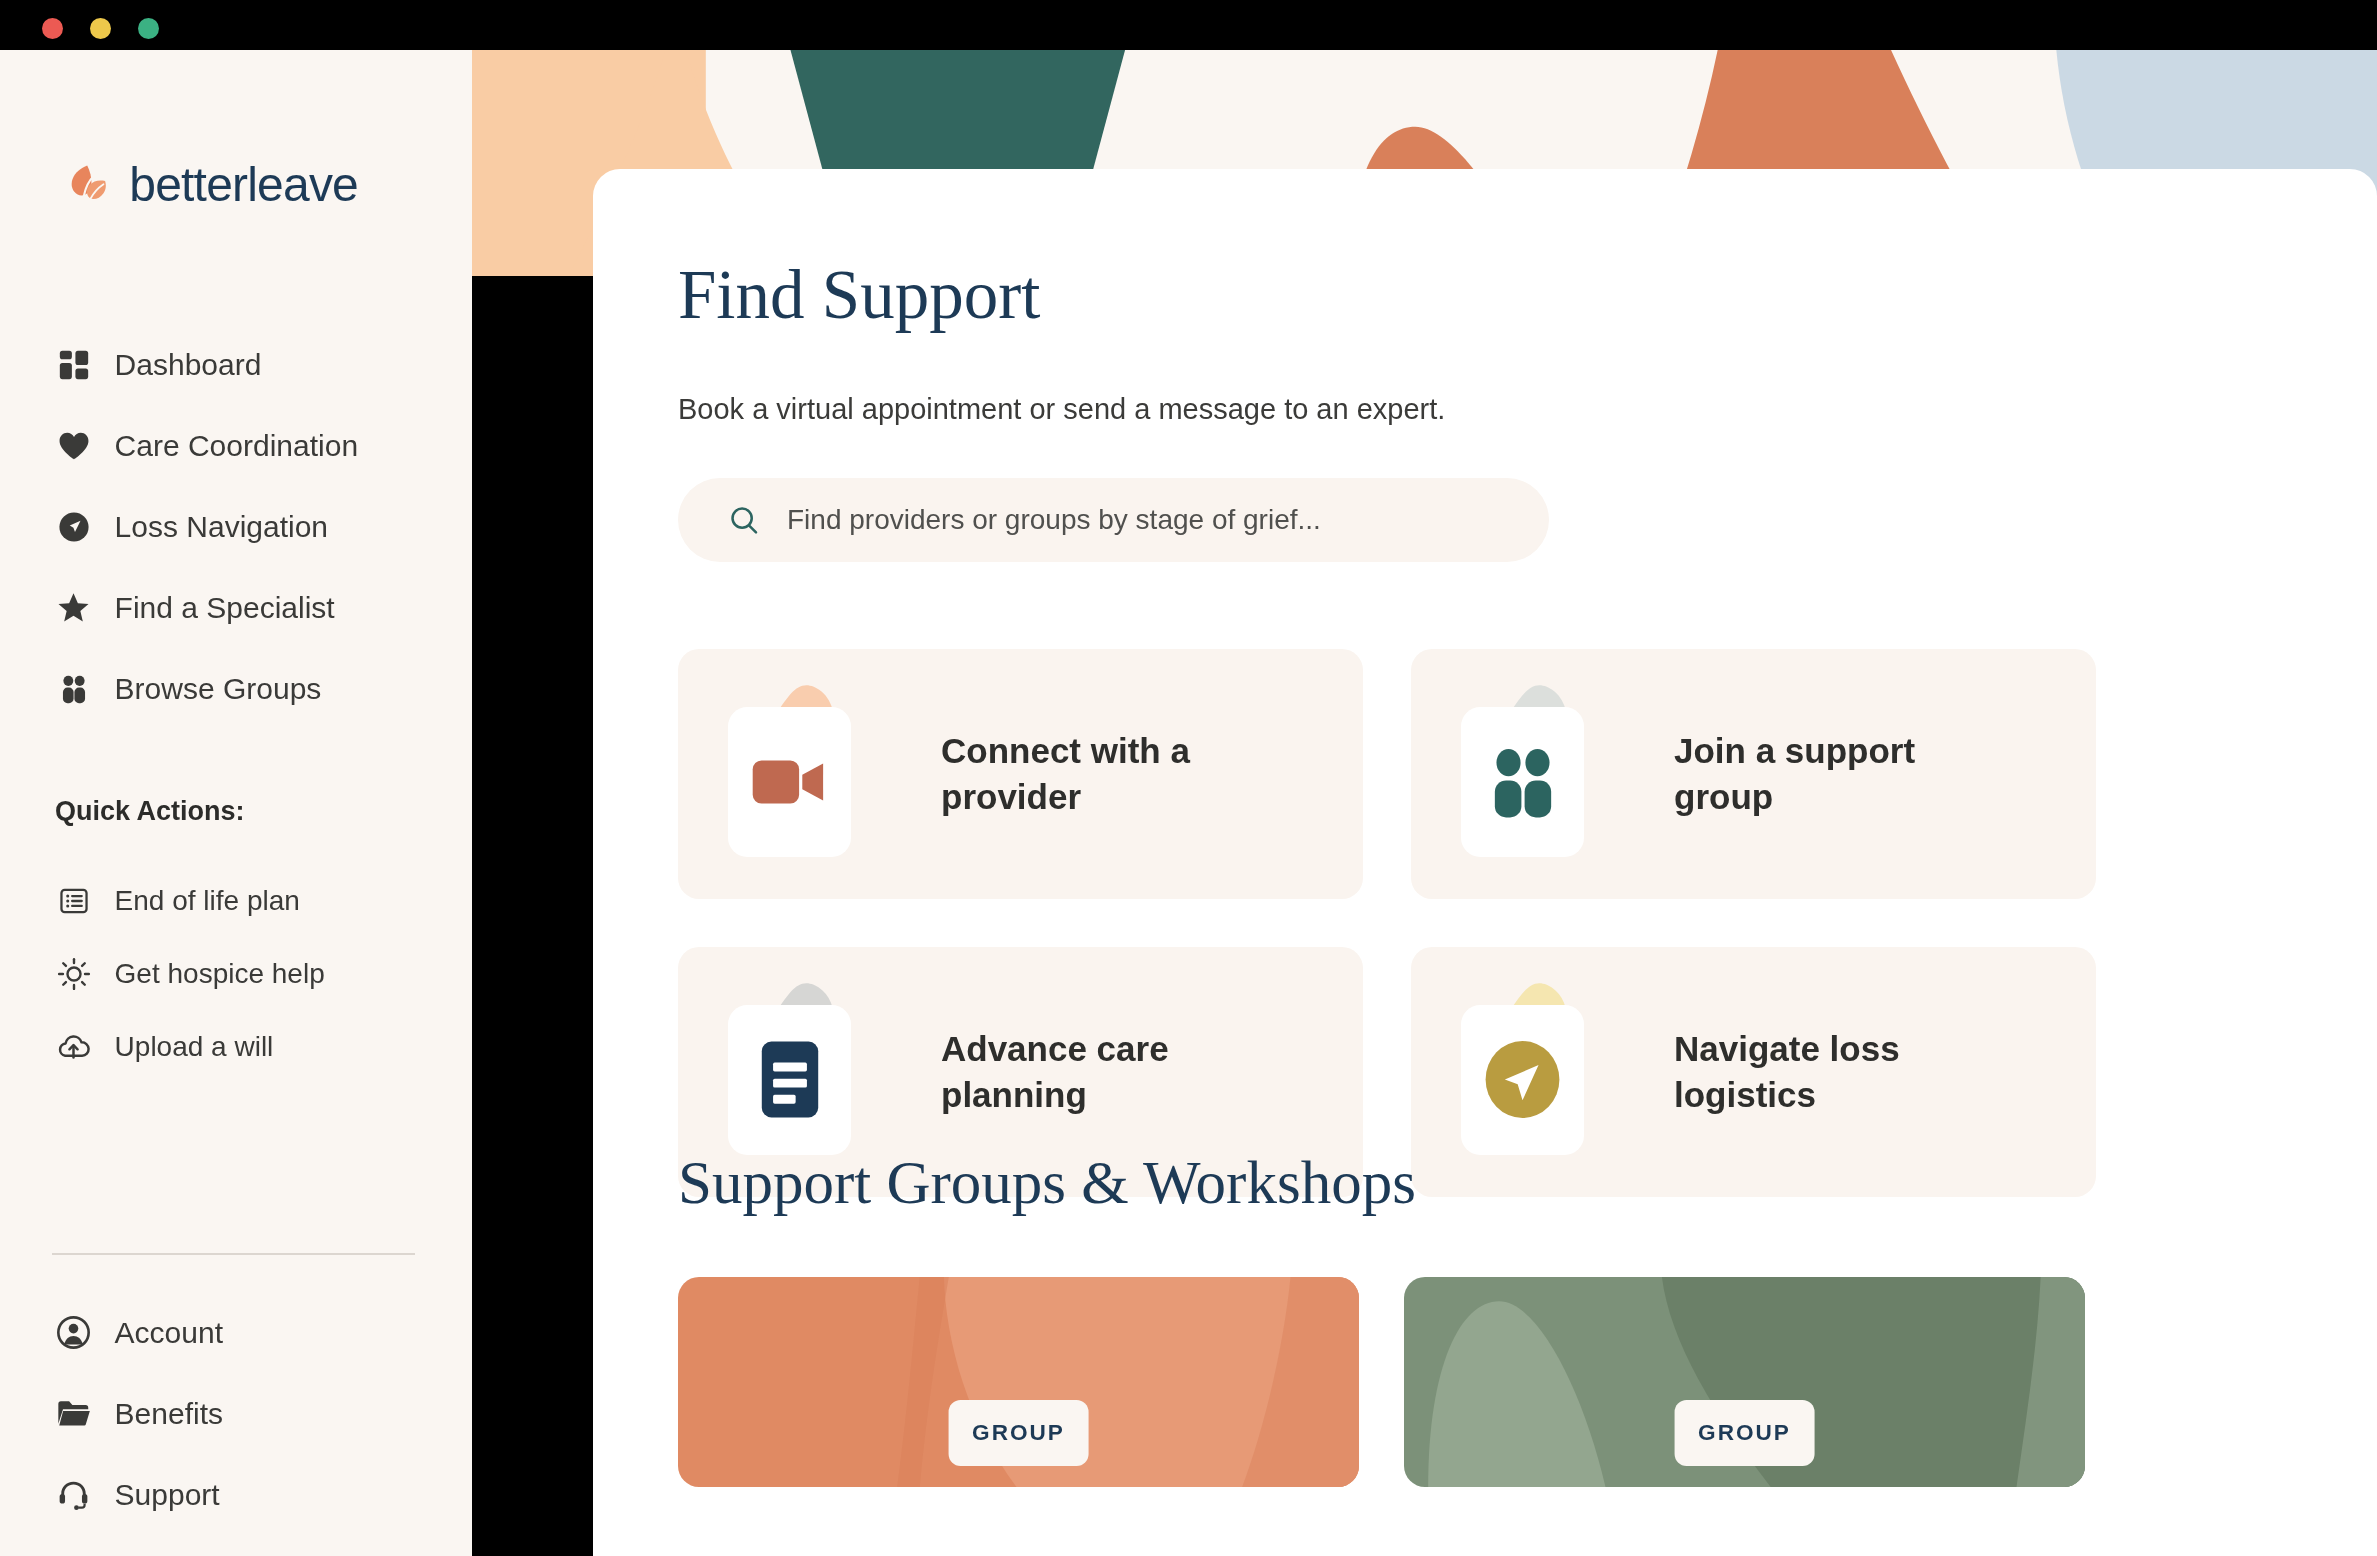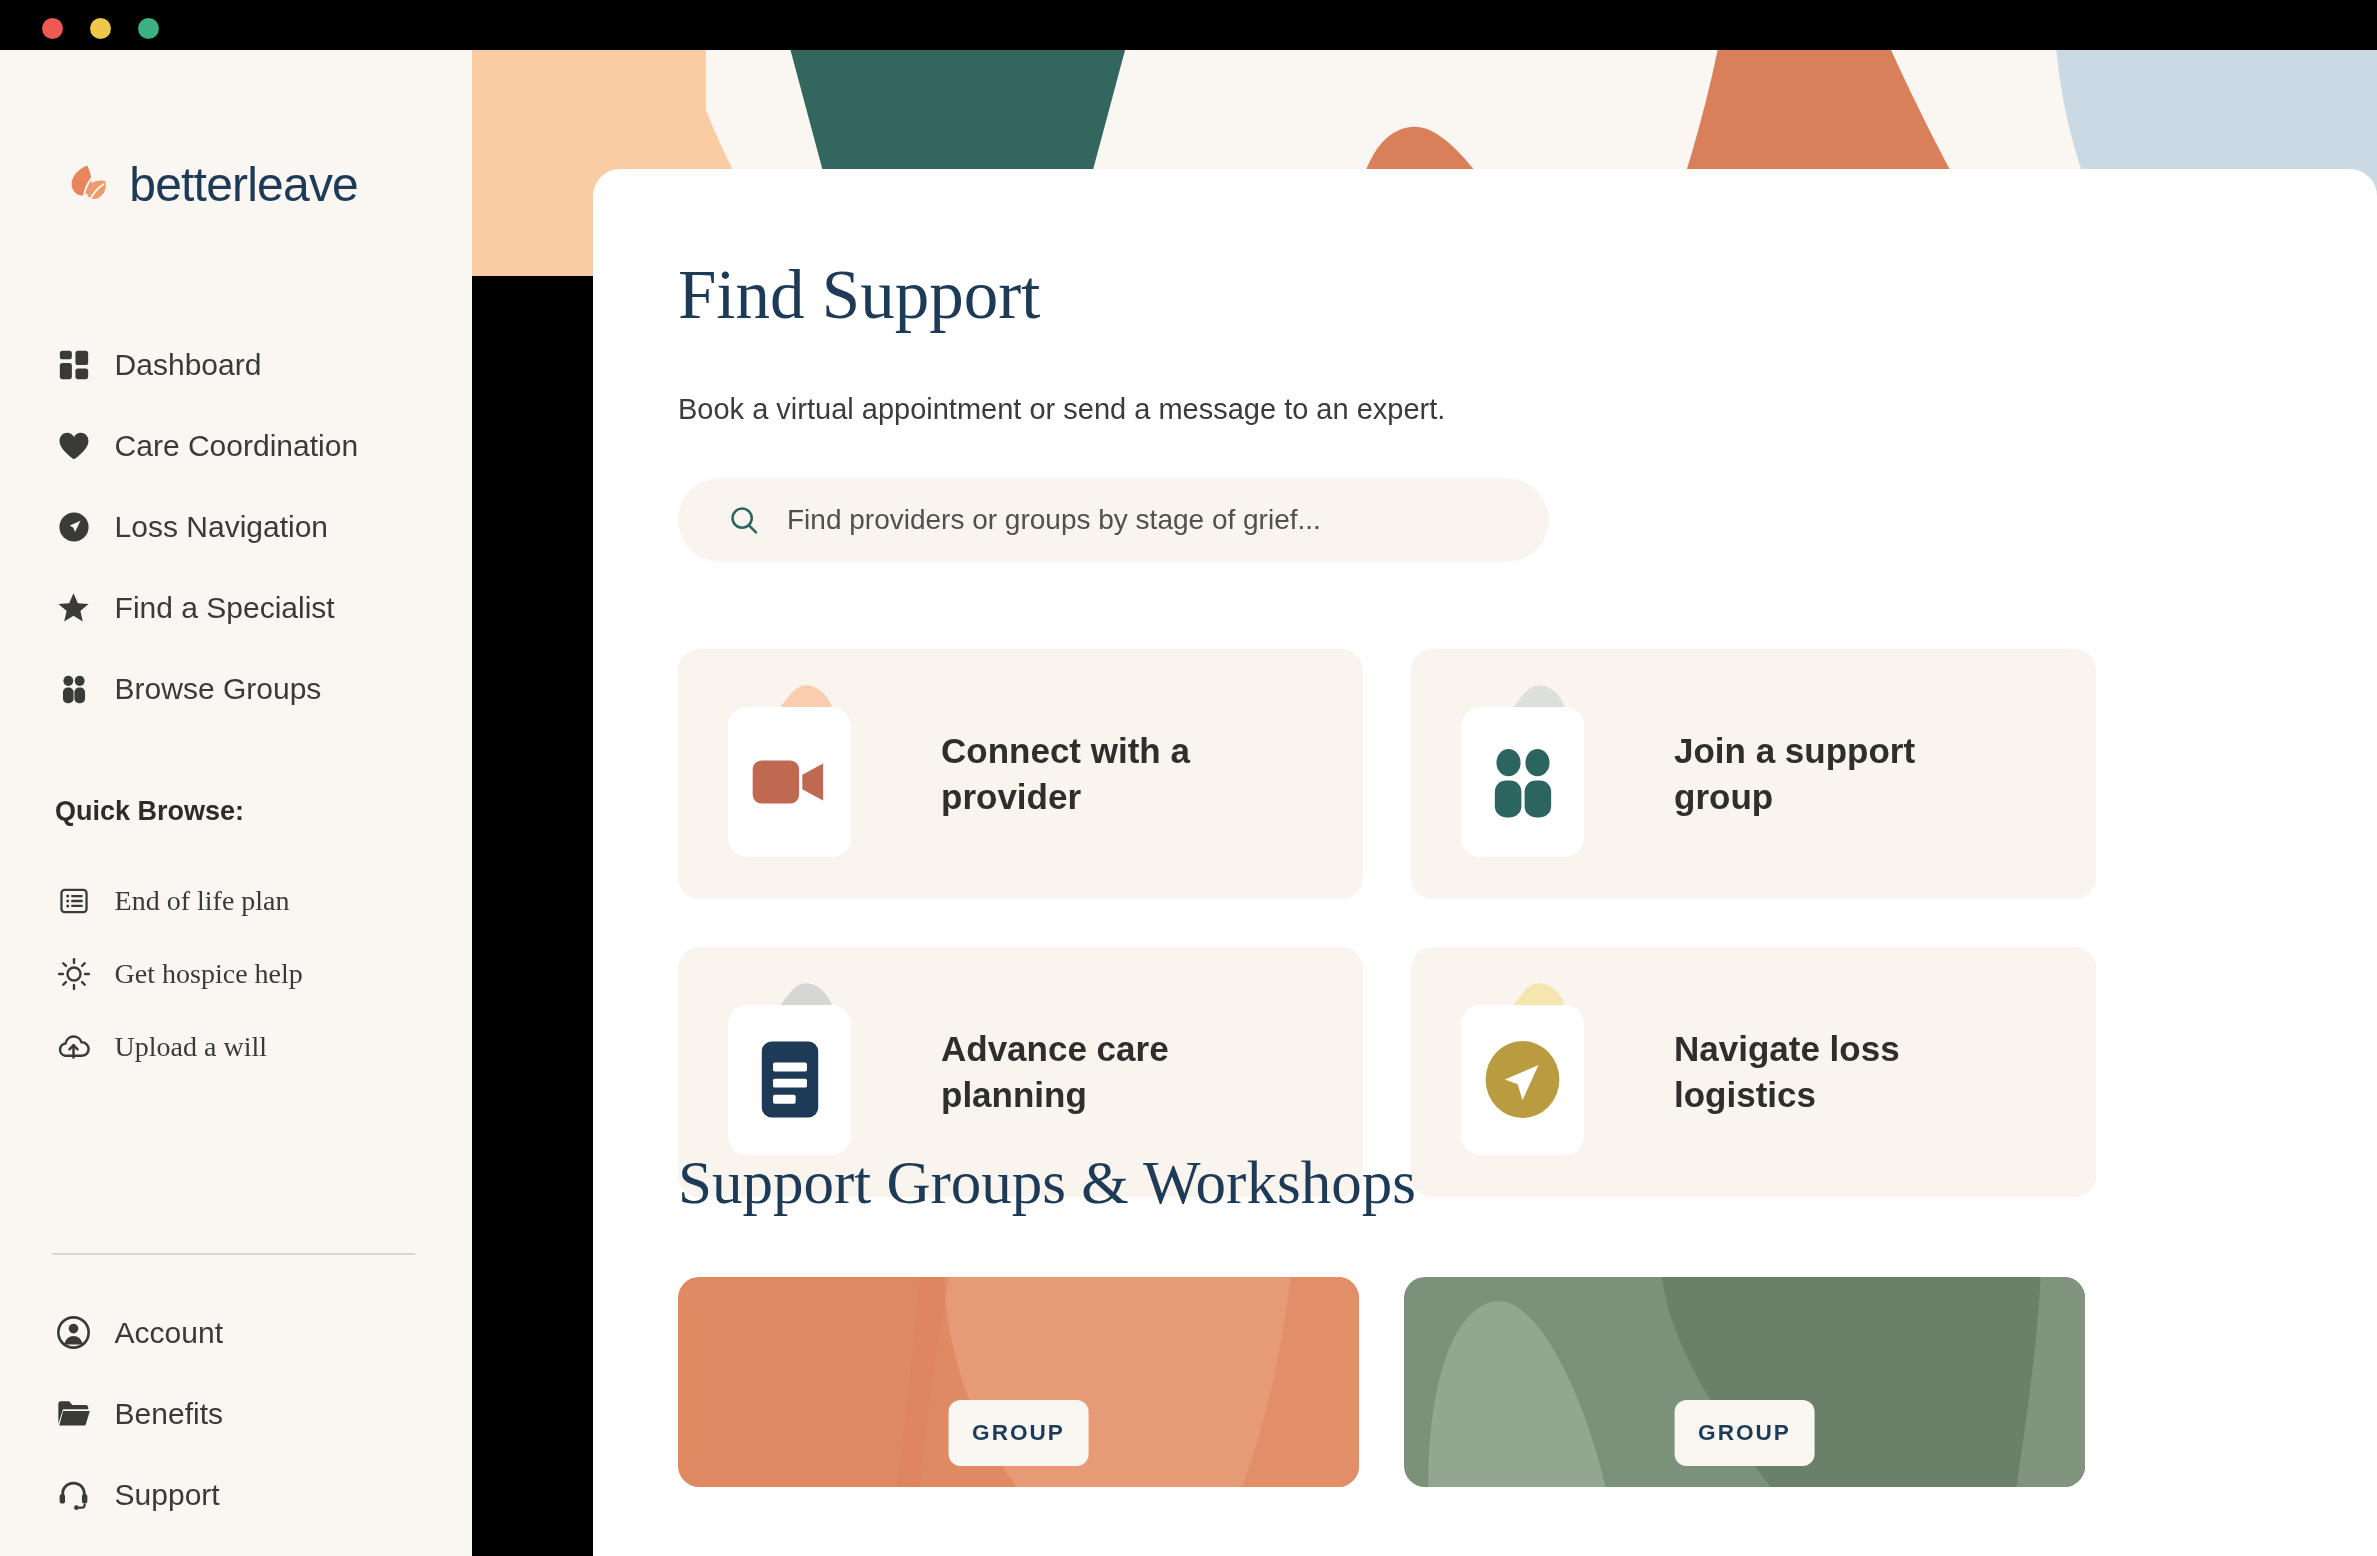--- a/index.html
+++ b/index.html
@@ -24,21 +24,21 @@
 
   .nav { position:absolute; top:274px; left:0; width:472px; }
   .nav-item { display:flex; align-items:center; height:81px; padding-left:55px; cursor:pointer; }
   .nav-icon { width:37px; height:37px; display:flex; align-items:center; justify-content:center;
               margin-right:22.6px; flex:none; }
   .nav-label { font-size:30px; color:#3a3a38; font-weight:400; white-space:nowrap; }
 
   .section-head { position:absolute; top:746px; left:55px; font-size:27px; font-weight:700; color:#2c2c2a; }
 
   .quick { position:absolute; top:814px; left:0; width:472px; }
-  .quick .nav-item { height:73px;font-family:Liberation Serif, serif; }
+  .quick .nav-item { height:73px; }
   .quick .nav-label { font-size:28px; }
 
   .divider { position:absolute; top:1203px; left:52px; width:363px; height:2.4px; background:#dcd6d0; }
 
   .bottom-nav { position:absolute; top:1242px; left:0; width:472px; }
   .bottom-nav .nav-item { height:81px; }
   .bottom-nav .nav-label { font-size:30px; }
 
   
   .banner { position:absolute; top:50px; left:472px; width:1906px; height:226px;
@@ -171,21 +171,21 @@
             <ellipse cx="8" cy="6.2" rx="3.5" ry="3.6"></ellipse>
             <ellipse cx="16" cy="6.2" rx="3.5" ry="3.6"></ellipse>
             <rect x="4.2" y="11" width="7.5" height="11" rx="3.2"></rect>
             <rect x="12.3" y="11" width="7.5" height="11" rx="3.2"></rect>
           </svg>
         </span>
         <span class="nav-label">Browse Groups</span>
       </div>
     </div>
 
-    <div class="section-head">Quick Browse:</div>
+    <div class="section-head">Quick Actions:</div>
 
     <div class="quick">
       <div class="nav-item">
         <span class="nav-icon">
           <svg width="32" height="32" viewBox="0 0 24 24" fill="none" stroke="#3a3a38" stroke-width="1.7">
             <rect x="2.6" y="3.6" width="18.8" height="16.8" rx="2.4"></rect>
             <circle cx="7.3" cy="8.3" r="1.15" fill="#3a3a38" stroke="none"></circle>
             <circle cx="7.3" cy="12" r="1.15" fill="#3a3a38" stroke="none"></circle>
             <circle cx="7.3" cy="15.7" r="1.15" fill="#3a3a38" stroke="none"></circle>
             <line x1="10.6" y1="8.3" x2="17.8" y2="8.3" stroke-linecap="round"></line>

